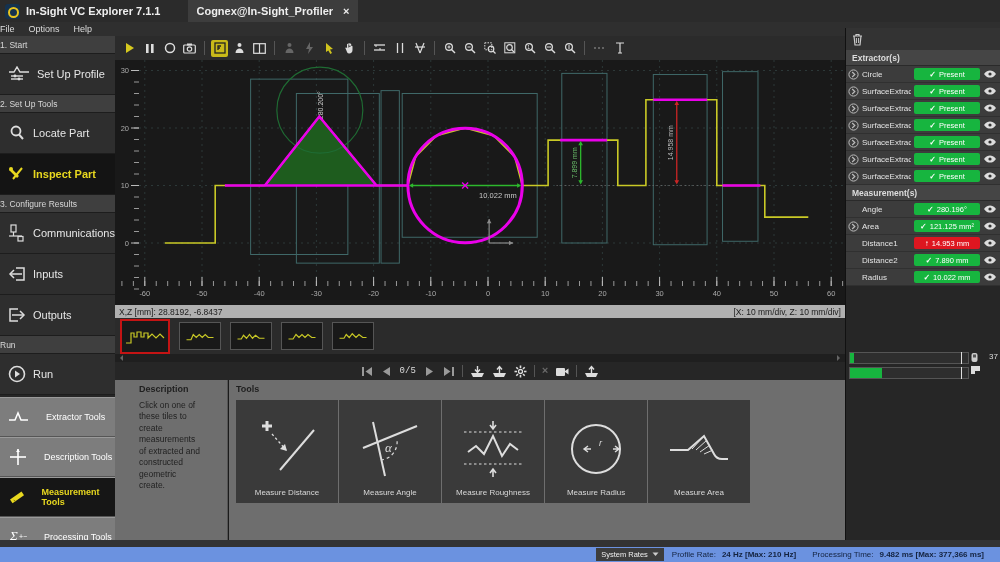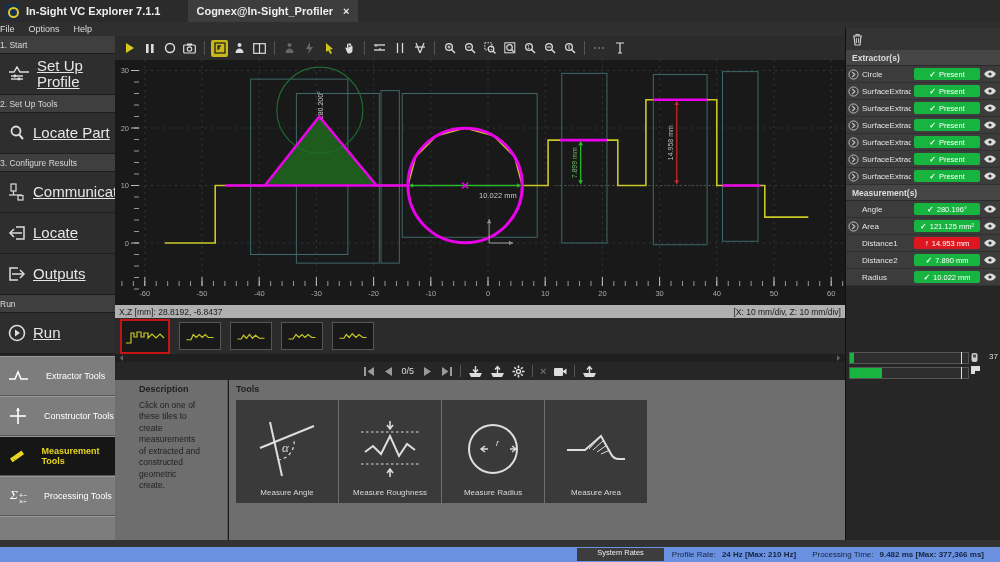--- a/index.html
+++ b/index.html
@@ -13,21 +13,21 @@
   #apptitle{font-size:11px;font-weight:bold;color:#eee;margin-right:28px;}
   #doctab{height:22px;background:#3d3d3d;display:flex;align-items:center;padding:0 8px;gap:10px;}
   #doctab span{font-size:11px;font-weight:bold;color:#eee;}
   #tabclose{color:#ccc;font-size:11px;cursor:default;}
   #menubar{left:0;top:22px;width:1000px;height:14px;background:#2f2f2f;display:flex;gap:14px;align-items:center;padding-left:0;box-sizing:border-box;}
   #menubar span{font-size:9px;color:#ddd;}
   
   #sidebar{left:0;top:36px;width:115px;height:511px;background:#262626;}
   .sb-head{height:17px;background:#3f3f3f;color:#d8d8d8;font-size:8.5px;display:flex;align-items:center;border-bottom:1px solid #1d1d1d;}
   .sb-item{height:40px;background:#2e2e2e;display:flex;align-items:center;gap:7px;padding-left:8px;border-bottom:1px solid #1d1d1d;cursor:pointer;}
-  .sb-item span.lbl{font-size:15px;color:#e6e6e6;line-height:1.1;text-decoration:underline;}
+  .sb-item span.lbl{font-size:11px;color:#e6e6e6;line-height:1.1;}
   .sb-item.sel{background:#141414;}
   .sb-item.sel span.lbl{color:#e8d81f;font-weight:bold;}
   .sb-item svg{flex:0 0 auto;}
   #sb-tools{margin-top:2px;}
   .tool-item{height:38px;background:#7d7d7d;border-top:1px solid #9a9a9a;border-bottom:1px solid #565656;display:flex;align-items:center;gap:16px;padding-left:8px;cursor:pointer;}
   .tool-item span.lbl{font-size:9px;color:#fff;line-height:1.15;}
   .tool-item.sel{background:#161616;}
   .tool-item.sel span.lbl{color:#e8d81f;font-weight:bold;}
   #sb-fill{height:60px;background:#7d7d7d;border-top:1px solid #9a9a9a;}
   
@@ -37,21 +37,21 @@
   .tbsep{width:1px;height:14px;background:#555;margin:0 3px;}
   #chartwrap{left:115px;top:60px;width:730px;height:245px;background:#191919;}
   #stripbar{left:115px;top:305px;width:730px;height:13px;background:#b0b0b0;color:#1c1c1c;font-size:8.5px;display:flex;align-items:center;justify-content:space-between;padding:0 4px;box-sizing:border-box;}
   #filmstrip{left:115px;top:318px;width:730px;height:36px;background:#2b2b2b;display:flex;align-items:center;gap:9px;padding-left:5px;box-sizing:border-box;}
   .thumb{width:40px;height:26px;background:#191919;border:1px solid #555;display:flex;align-items:center;justify-content:center;}
   .thumb.sel{width:46px;height:31px;border:2px solid #c41414;}
   #scrollx{left:115px;top:354px;width:730px;height:8px;background:#1f1f1f;display:flex;justify-content:space-between;align-items:center;}
   .scr-arrow{width:0;height:0;border:3px solid transparent;}
   .scr-arrow.l{border-right-color:#666;margin-left:2px;}
   .scr-arrow.r{border-left-color:#666;margin-right:2px;}
-  #playbar{left:115px;top:362px;width:730px;height:18px;background:#262626;display:flex;align-items:center;justify-content:center;gap:7px;}
+  #playbar{left:115px;top:362px;width:730px;height:18px;background:#262626;display:flex;align-items:center;justify-content:center;gap:7px;font-family:Liberation Mono, monospace;}
   #playbar .cnt{font-size:9px;color:#ddd;margin:0 2px;}
   .pbsep{width:1px;height:12px;background:#555;}
   
   #descpanel{left:115px;top:380px;width:113px;height:160px;background:#6e6e6e;border-right:1px solid #555;box-sizing:border-box;padding:4px 24px;}
   #descpanel h4,#toolspanel h4{margin:0 0 6px 0;font-size:9px;color:#1f1f1f;}
   #desctext{font-size:8.5px;color:#222;line-height:1.35;}
   #toolspanel{left:229px;top:380px;width:616px;height:160px;background:#6e6e6e;box-sizing:border-box;padding:4px 7px;}
   #tiles{display:flex;margin-top:2px;}
   .tile{width:103px;height:103px;background:#3a3a3a;border-right:1px solid #6e6e6e;display:flex;flex-direction:column;align-items:center;justify-content:flex-end;padding-bottom:6px;box-sizing:border-box;cursor:pointer;}
   .tile svg{margin-bottom:8px;}
@@ -69,21 +69,21 @@
   .badge b{font-weight:bold;font-size:8px;}
   #rp-progress{margin-top:66px;padding-left:3px;position:relative;}
   .pbar{width:118px;height:10px;border:1px solid #555;background:#2e2e2e;position:relative;margin-bottom:3px;}
   .pbar .fill{position:absolute;left:0;top:0;bottom:0;background:#17b53f;}
   .pbar .mark{position:absolute;top:-1px;bottom:-1px;width:1px;background:#ddd;left:111px;}
   #rp-proglabel{position:absolute;right:2px;top:0;font-size:8px;color:#ddd;}
   #rp-progicons{position:absolute;left:124px;top:0;display:flex;flex-direction:column;gap:2px;}
   
   #darkstrip{left:0;top:540px;width:1000px;height:7px;background:#333;}
   #statusbar{left:0;top:547px;width:1000px;height:15px;background:#6b92e0;display:flex;align-items:center;justify-content:flex-end;gap:0;}
-  #sysrates{background:#3d3d3d;color:#eee;font-size:7.5px;height:13px;display:flex;align-items:center;gap:4px;padding:0 20px;margin-right:8px;flex-direction:column;}
+  #sysrates{background:#3d3d3d;color:#eee;font-size:7.5px;height:13px;display:flex;align-items:center;gap:4px;padding:0 5px;margin-right:8px;}
   #statusbar .st{font-size:8px;color:#14233f;margin-right:6px;}
   #statusbar .stv{font-size:8px;color:#14233f;font-weight:bold;margin-right:16px;}
   svg{display:block;}
 </style>
 </head>
 <body>
 
 <div id="titlebar" class="abs">
   <div id="appicon"></div>
   <div id="apptitle">In-Sight VC Explorer 7.1.1</div>
@@ -112,37 +112,45 @@
     <span class="lbl">Set Up Profile</span>
   </div>
   <div class="sb-head">2. Set Up Tools</div>
   <div class="sb-item">
     <svg width="18" height="18" viewBox="0 0 18 18">
         <circle cx="8" cy="7" r="4.5" fill="none" stroke="#ddd" stroke-width="1.8"></circle>
         <line x1="11" y1="10.5" x2="15" y2="15" stroke="#ddd" stroke-width="2"></line>
       </svg>
     <span class="lbl">Locate Part</span>
   </div>
+  <div class="sb-item sel">
+    <svg width="18" height="18" viewBox="0 0 18 18">
+        <path d="M2 4l8 8" stroke="#e8d81f" stroke-width="2.6"></path>
+        <path d="M14 3l-9 11" stroke="#e8d81f" stroke-width="2"></path>
+        <circle cx="3" cy="4" r="2" fill="#e8d81f"></circle>
+      </svg>
+    <span class="lbl">Inspect Part</span>
+  </div>
   <div class="sb-head">3. Configure Results</div>
   <div class="sb-item">
     <svg width="18" height="18" viewBox="0 0 18 18">
         <rect x="3" y="1" width="5" height="7" fill="none" stroke="#ddd" stroke-width="1.2"></rect>
         <line x1="5.5" y1="8" x2="5.5" y2="12" stroke="#ddd" stroke-width="1.2"></line>
         <line x1="1" y1="12" x2="14" y2="12" stroke="#ddd" stroke-width="1.2"></line>
         <rect x="10" y="12.5" width="5" height="4.5" fill="none" stroke="#ddd" stroke-width="1.2"></rect>
       </svg>
     <span class="lbl">Communications</span>
   </div>
   <div class="sb-item">
     <svg width="18" height="16" viewBox="0 0 18 16">
         <path d="M8 2h8v12H8" fill="none" stroke="#ddd" stroke-width="1.5"></path>
         <line x1="14" y1="8" x2="2" y2="8" stroke="#ddd" stroke-width="1.5"></line>
         <path d="M6 4L2 8l4 4" fill="none" stroke="#ddd" stroke-width="1.5"></path>
       </svg>
-    <span class="lbl">Locate</span>
+    <span class="lbl">Inputs</span>
   </div>
   <div class="sb-item">
     <svg width="18" height="16" viewBox="0 0 18 16">
         <path d="M10 2H2v12h8" fill="none" stroke="#ddd" stroke-width="1.5"></path>
         <line x1="4" y1="8" x2="16" y2="8" stroke="#ddd" stroke-width="1.5"></line>
         <path d="M12 4l4 4-4 4" fill="none" stroke="#ddd" stroke-width="1.5"></path>
       </svg>
     <span class="lbl">Outputs</span>
   </div>
   <div class="sb-head">Run</div>
@@ -159,21 +167,21 @@
           <polyline points="1,10 7,10 10,3 13,10 20,10" fill="none" stroke="#fff" stroke-width="1.5"></polyline>
         </svg>
       <span class="lbl">Extractor Tools</span>
     </div>
     <div class="tool-item">
       <svg width="20" height="18" viewBox="0 0 20 18">
           <line x1="2" y1="9" x2="18" y2="9" stroke="#fff" stroke-width="1.6"></line>
           <line x1="10" y1="1" x2="10" y2="17" stroke="#fff" stroke-width="1.6"></line>
           <path d="M10 1l-2 3h4z" fill="#fff"></path>
         </svg>
-      <span class="lbl">Constructor Tools</span>
+      <span class="lbl">Description Tools</span>
     </div>
     <div class="tool-item sel">
       <svg width="20" height="18" viewBox="0 0 20 18">
           <rect x="2" y="7" width="16" height="5" fill="#e8d81f" transform="rotate(-35 10 9)"></rect>
           <line x1="5" y1="10" x2="6" y2="12" stroke="#7a700d" transform="rotate(-35 10 9)"></line>
         </svg>
       <span class="lbl">Measurement Tools</span>
     </div>
     <div class="tool-item">
       <svg width="20" height="18" viewBox="0 0 20 18">
@@ -621,20 +629,29 @@
 
 <div id="descpanel" class="abs">
   <h4>Description</h4>
   <div id="desctext">Click on one of these tiles to create measurements of extracted and constructed geometric create.</div>
 </div>
 <div id="toolspanel" class="abs">
   <h4>Tools</h4>
   <div id="tiles">
     <div class="tile">
       <svg width="70" height="62" viewBox="0 0 70 62">
+          <path d="M10 8h10M15 3v10" stroke="#ddd" stroke-width="3"></path>
+          <line x1="20" y1="16" x2="34" y2="32" stroke="#ddd" stroke-width="1.3" stroke-dasharray="2.5,2.5"></line>
+          <path d="M33 26l2 7-7-2z" fill="#ddd"></path>
+          <line x1="28" y1="52" x2="62" y2="12" stroke="#ddd" stroke-width="2"></line>
+        </svg>
+      <span>Measure Distance</span>
+    </div>
+    <div class="tile">
+      <svg width="70" height="62" viewBox="0 0 70 62">
           <line x1="18" y1="4" x2="30" y2="58" stroke="#ddd" stroke-width="2"></line>
           <line x1="8" y1="30" x2="62" y2="8" stroke="#ddd" stroke-width="2"></line>
           <path d="M26 42a18 18 0 0 0 16-20" fill="none" stroke="#ddd" stroke-width="1.2" stroke-dasharray="3,3"></path>
           <text x="30" y="34" font-size="13" fill="#ddd" font-family="Liberation Serif,serif" font-style="italic">α</text>
         </svg>
       <span>Measure Angle</span>
     </div>
     <div class="tile">
       <svg width="70" height="62" viewBox="0 0 70 62">
           <line x1="6" y1="14" x2="64" y2="14" stroke="#ddd" stroke-width="1.2" stroke-dasharray="2.5,2.5"></line>

